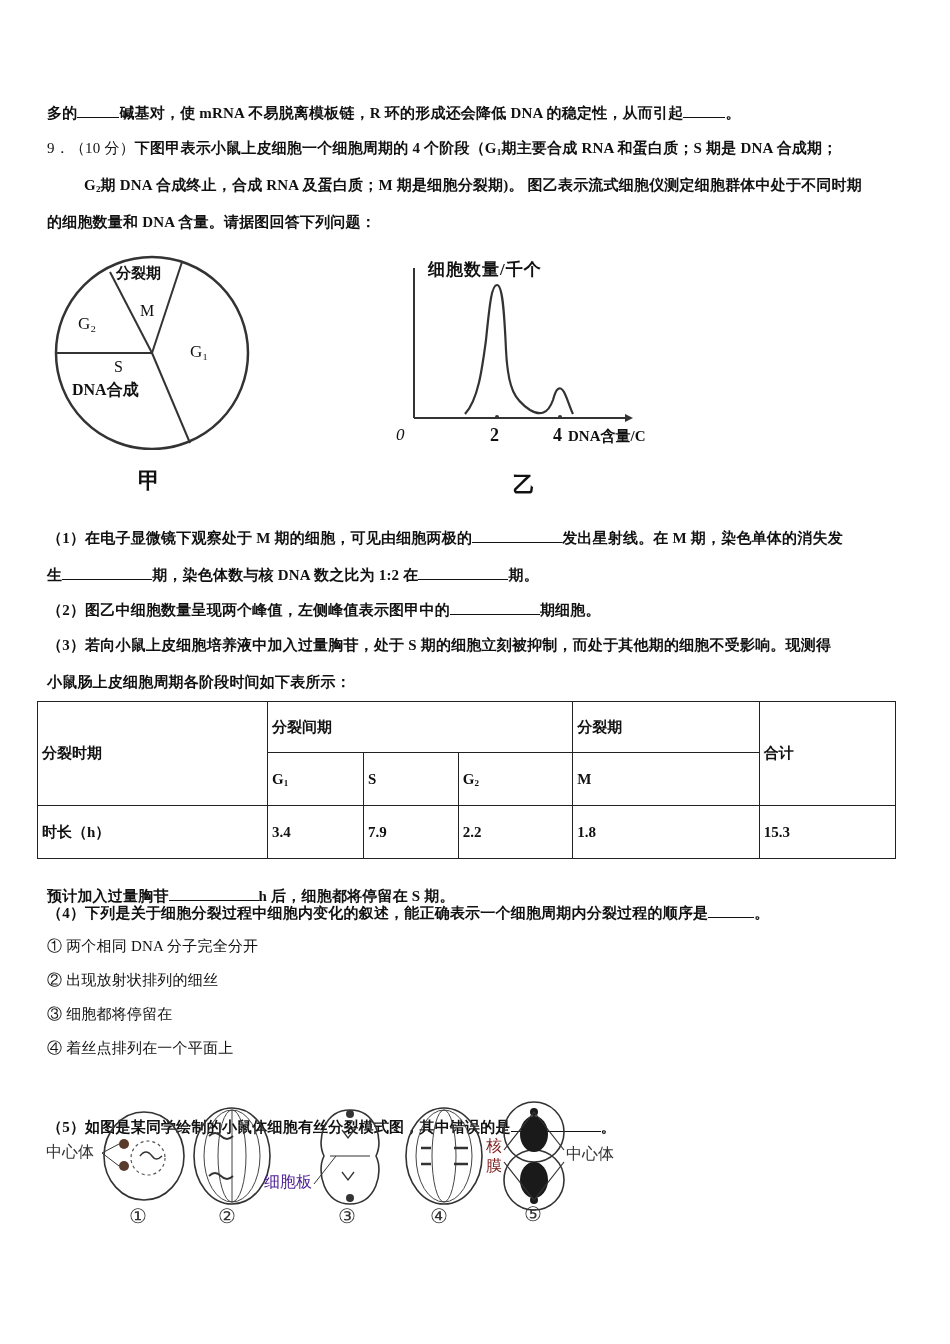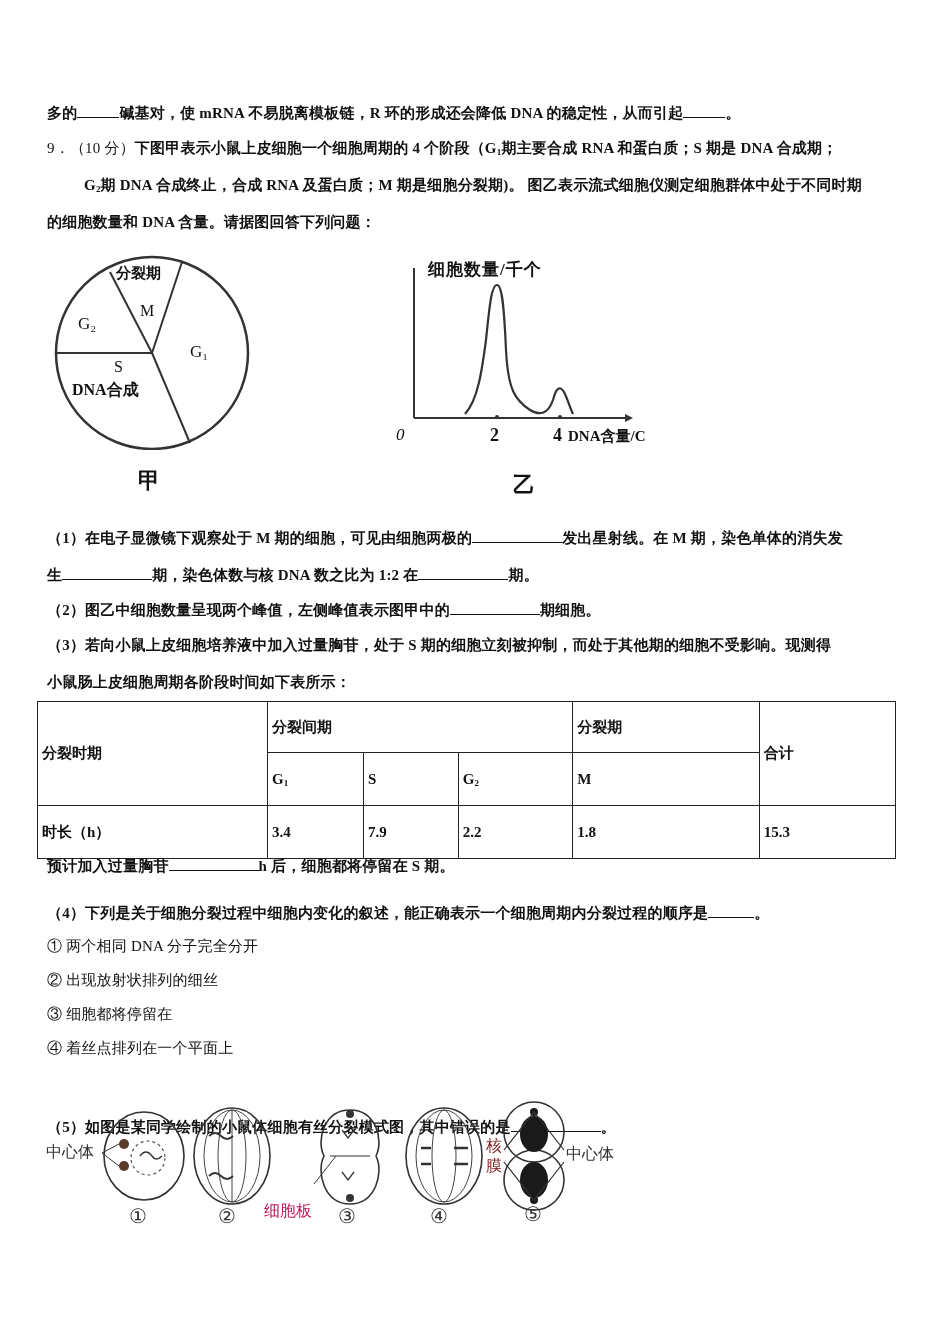--- a/index.html
+++ b/index.html
@@ -101,21 +101,21 @@
     <td>时长（h）</td>
     <td>3.4</td>
     <td>7.9</td>
     <td>2.2</td>
     <td>1.8</td>
     <td>15.3</td>
   </tr>
 </tbody>
   </table>
 
-<div class="line" style="top:857px;">
+<div class="line" style="top:887px;">
   <span>预计加入过量胸苷</span><span class="blank b8"></span><span>h 后，细胞都将停留在 S 期。</span>
 </div>
 
 <div class="line" style="top:904px;">
   <span>（4）下列是关于细胞分裂过程中细胞内变化的叙述，能正确表示一个细胞周期内分裂过程的顺序是</span><span class="blank b6"></span><span>。</span>
 </div>
 <div class="line normal" style="top:937px; font-weight:normal;">① 两个相同 DNA 分子完全分开</div>
 <div class="line normal" style="top:971px; font-weight:normal;">② 出现放射状排列的细丝</div>
 <div class="line normal" style="top:1005px; font-weight:normal;">③ 细胞都将停留在</div>
 <div class="line normal" style="top:1039px; font-weight:normal;">④ 着丝点排列在一个平面上</div>
@@ -156,21 +156,21 @@
 
     <circle cx="490" cy="32" r="30" fill="none" stroke="#333" stroke-width="1.6"></circle>
     <circle cx="490" cy="80" r="30" fill="none" stroke="#333" stroke-width="1.6"></circle>
     <ellipse cx="490" cy="34" rx="14" ry="18" fill="#1a1a1a"></ellipse>
     <ellipse cx="490" cy="80" rx="14" ry="18" fill="#1a1a1a"></ellipse>
     <circle cx="490" cy="12" r="4" fill="#1a1a1a"></circle>
     <circle cx="490" cy="100" r="4" fill="#1a1a1a"></circle>
     <path d="M 460 50 L 490 12 L 520 50 M 460 62 L 490 100 L 520 62" fill="none" stroke="#333" stroke-width="1.2"></path>
   </svg>
   <div style="position:absolute; left:2px; top:42px; font-size:16px; font-family:'DejaVu Sans',sans-serif; color:#333;">中心体</div>
-  <div style="position:absolute; left:220px; top:72px; font-size:16px; font-family:'DejaVu Sans',sans-serif; color:#be185d;margin-top:29px;">细胞板</div>
+  <div style="position:absolute; left:220px; top:72px; font-size:16px; font-family:'DejaVu Sans',sans-serif; color:#4c1d95;">细胞板</div>
   <div style="position:absolute; left:442px; top:36px; width:18px; font-size:16px; line-height:20px; font-family:'DejaVu Sans',sans-serif; color:#7f1d1d; word-break:break-all;">核膜</div>
   <div style="position:absolute; left:522px; top:44px; font-size:16px; font-family:'DejaVu Sans',sans-serif; color:#333;">中心体</div>
   <div style="position:absolute; left:85px; top:104px; font-size:20px; color:#333;">①</div>
   <div style="position:absolute; left:174px; top:104px; font-size:20px; color:#333;">②</div>
   <div style="position:absolute; left:294px; top:104px; font-size:20px; color:#333;">③</div>
   <div style="position:absolute; left:386px; top:104px; font-size:20px; color:#333;">④</div>
   <div style="position:absolute; left:480px; top:102px; font-size:20px; color:#333;">⑤</div>
 </div>
 
 </body></html>

